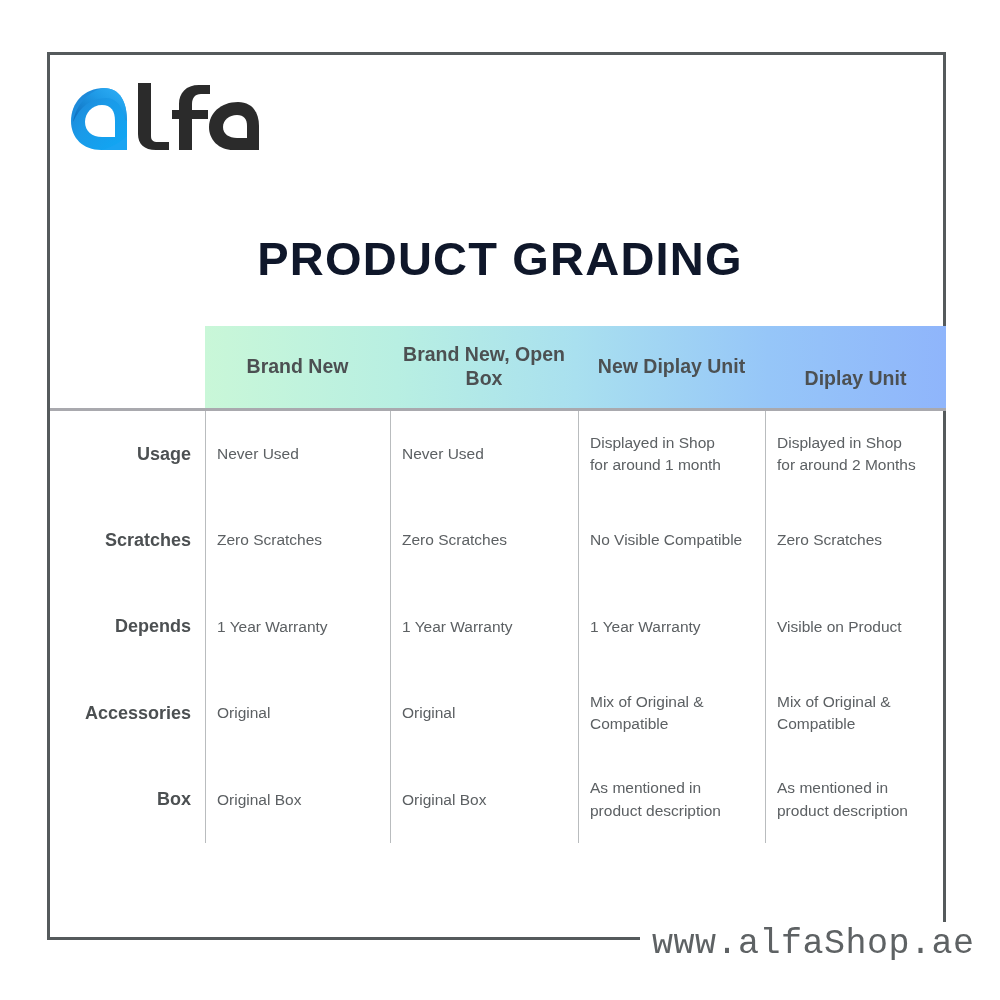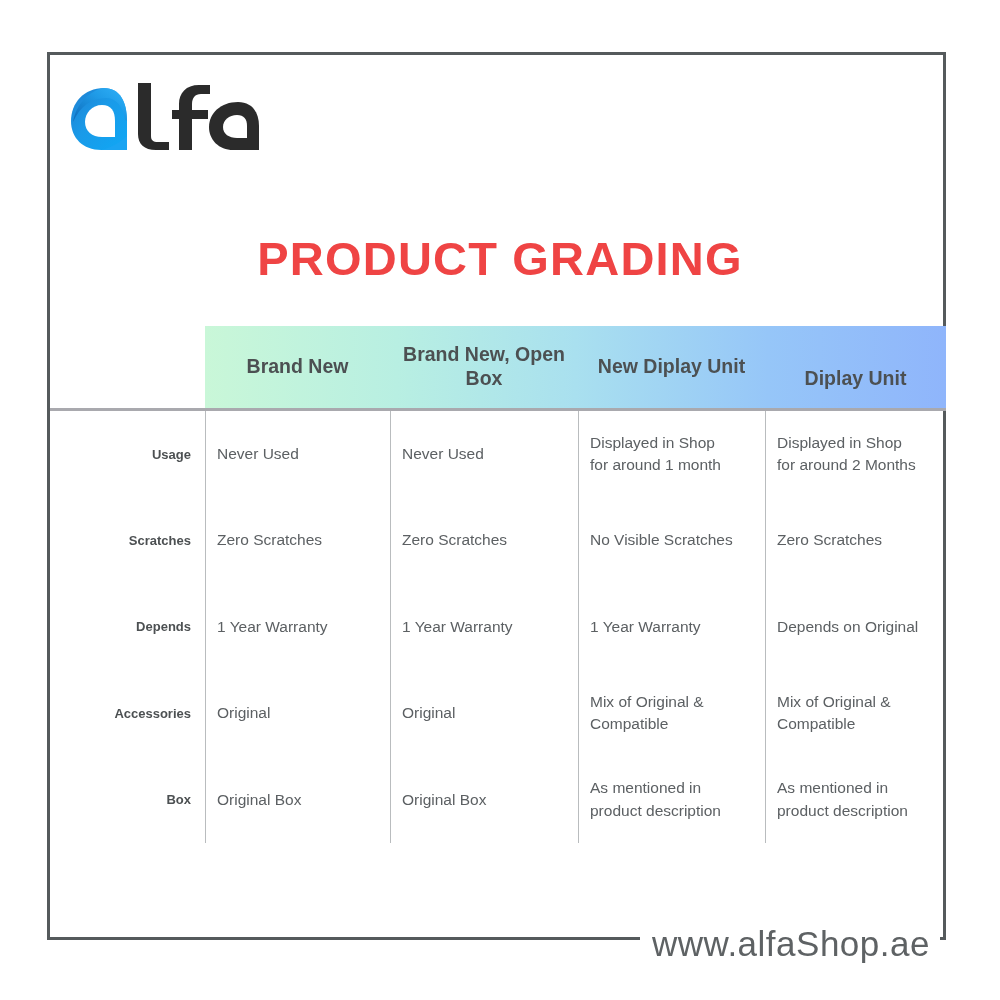--- a/index.html
+++ b/index.html
@@ -40,21 +40,21 @@
   
   #page-title {
     position: absolute;
     left: 0;
     top: 231px;
     width: 1000px;
     text-align: center;
     font-size: 47px;
     font-weight: bold;
     letter-spacing: 1.2px;
-    color: #ef4444;
+    color: #0f172a;
     font-family: "Liberation Sans", sans-serif;
   }
 
   
   #grading-table {
     position: absolute;
     left: 50px;
     top: 326px;
     width: 896px;
     height: 520px;
@@ -112,21 +112,21 @@
     box-sizing: border-box;
   }
   .rowlabel {
     width: 155px;
     flex: 0 0 155px;
     box-sizing: border-box;
     display: flex;
     align-items: center;
     justify-content: flex-end;
     padding-right: 14px;
-    font-size: 13px;
+    font-size: 18px;
     font-weight: bold;
     color: #4c5052;
   }
   .cell {
     box-sizing: border-box;
     display: flex;
     align-items: center;
     padding-left: 11px;
     padding-right: 2px;
     font-size: 15.5px;
@@ -143,21 +143,21 @@
   
   #footer-url {
     position: absolute;
     left: 640px;
     top: 922px;
     font-size: 35px;
     color: #5e6264;
     letter-spacing: 0.5px;
     background: #ffffff;
     padding: 2px 10px 2px 12px;
-    font-family: Liberation Sans, sans-serif;
+    font-family: Liberation Mono, monospace;
     white-space: nowrap;
   }
 </style>
 </head>
 <body>
 
 <div id="frame"></div>
 
 <div id="logo">
   <svg width="200" height="78" viewBox="0 0 200 78" xmlns="http://www.w3.org/2000/svg" aria-label="alfa">
@@ -213,30 +213,30 @@
       <div class="cell c3">Displayed in Shop
 for around 1 month</div>
       <div class="cell c4">Displayed in Shop
 for around 2 Months</div>
     </div>
 
     <div class="trow">
       <div class="rowlabel">Scratches</div>
       <div class="cell c1">Zero Scratches</div>
       <div class="cell c2">Zero Scratches</div>
-      <div class="cell c3">No Visible Scratches</div>
+      <div class="cell c3">No Visible Compatible</div>
       <div class="cell c4">Zero Scratches</div>
     </div>
 
     <div class="trow">
       <div class="rowlabel">Depends</div>
       <div class="cell c1">1 Year Warranty</div>
       <div class="cell c2">1 Year Warranty</div>
       <div class="cell c3">1 Year Warranty</div>
-      <div class="cell c4">Depends on Original</div>
+      <div class="cell c4">Visible on Product</div>
     </div>
 
     <div class="trow">
       <div class="rowlabel">Accessories</div>
       <div class="cell c1">Original</div>
       <div class="cell c2">Original</div>
       <div class="cell c3">Mix of Original &amp;
 Compatible</div>
       <div class="cell c4">Mix of Original &amp;
 Compatible</div>

